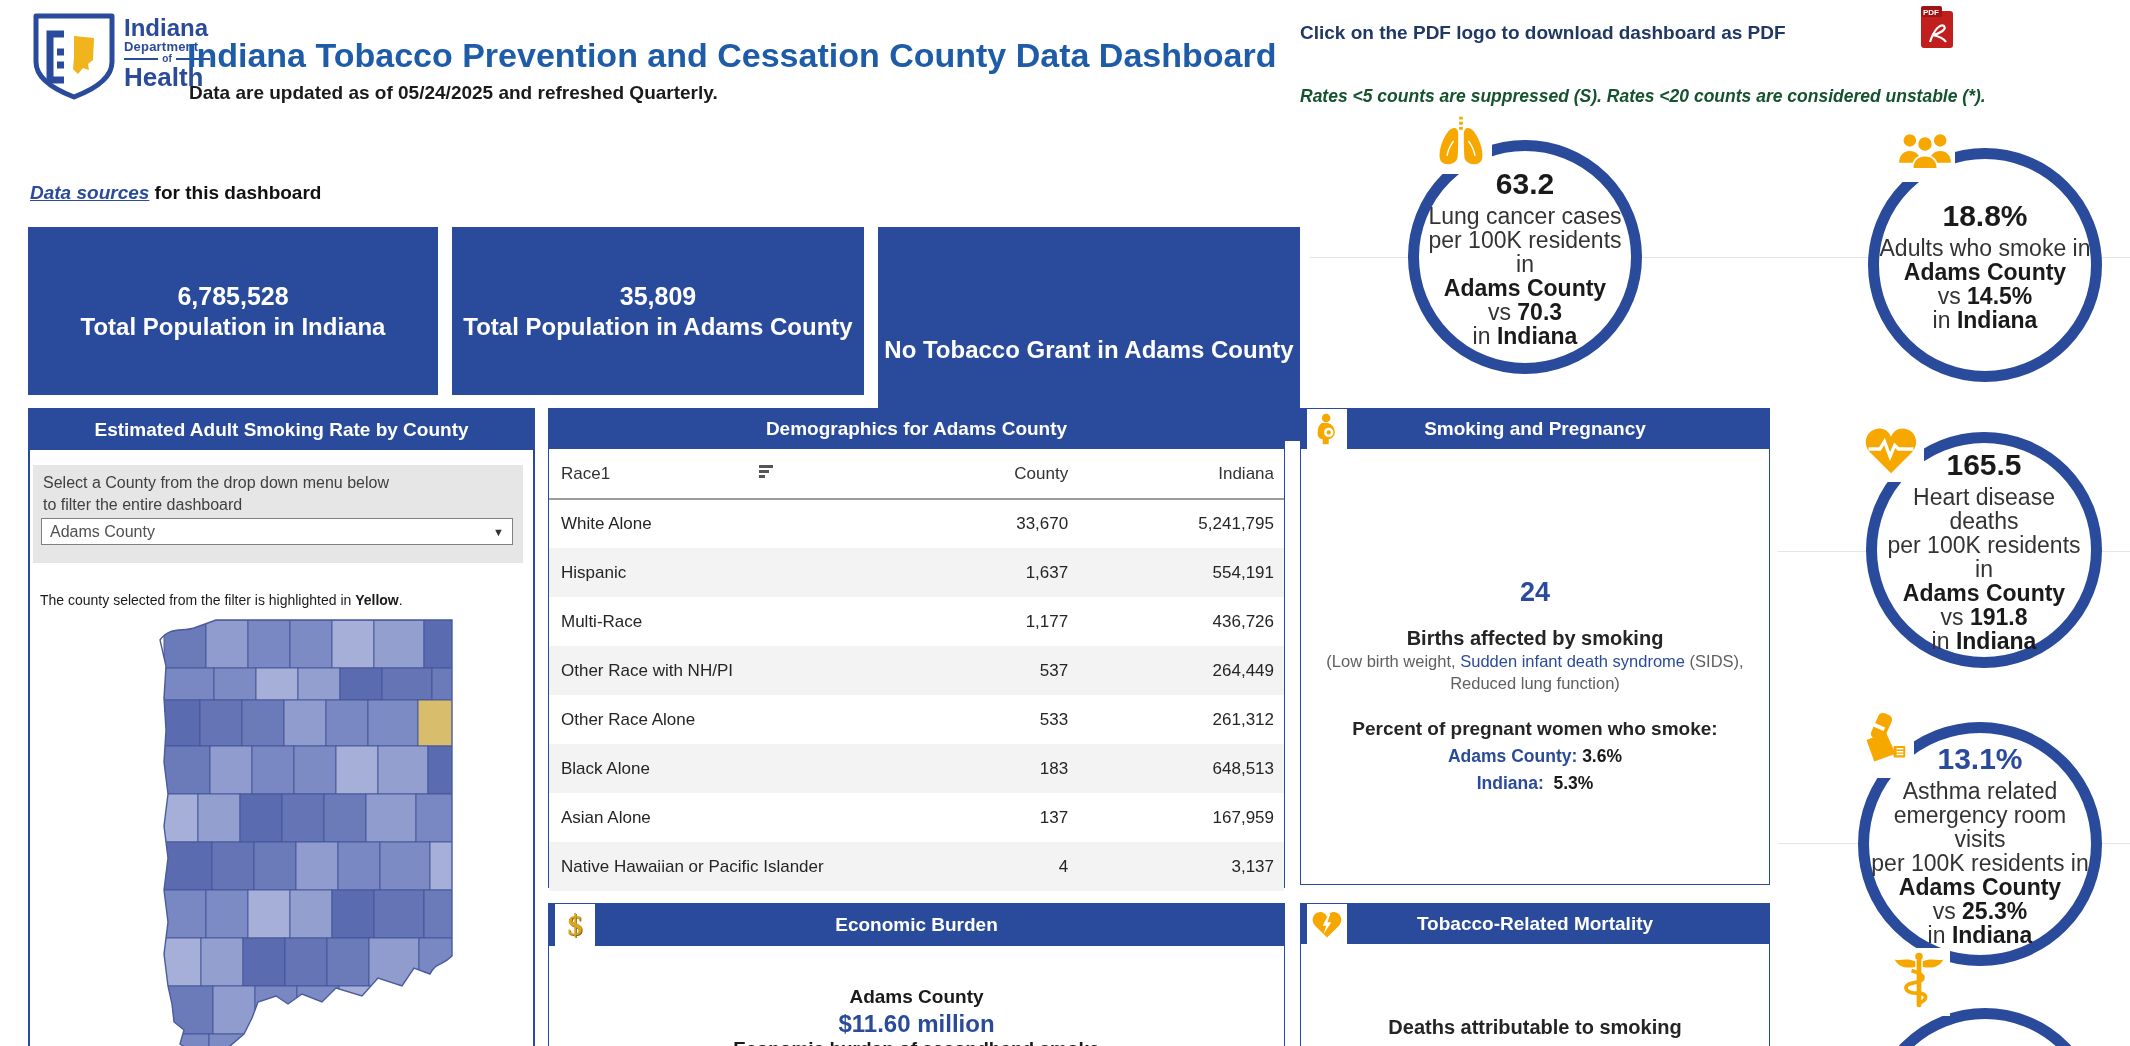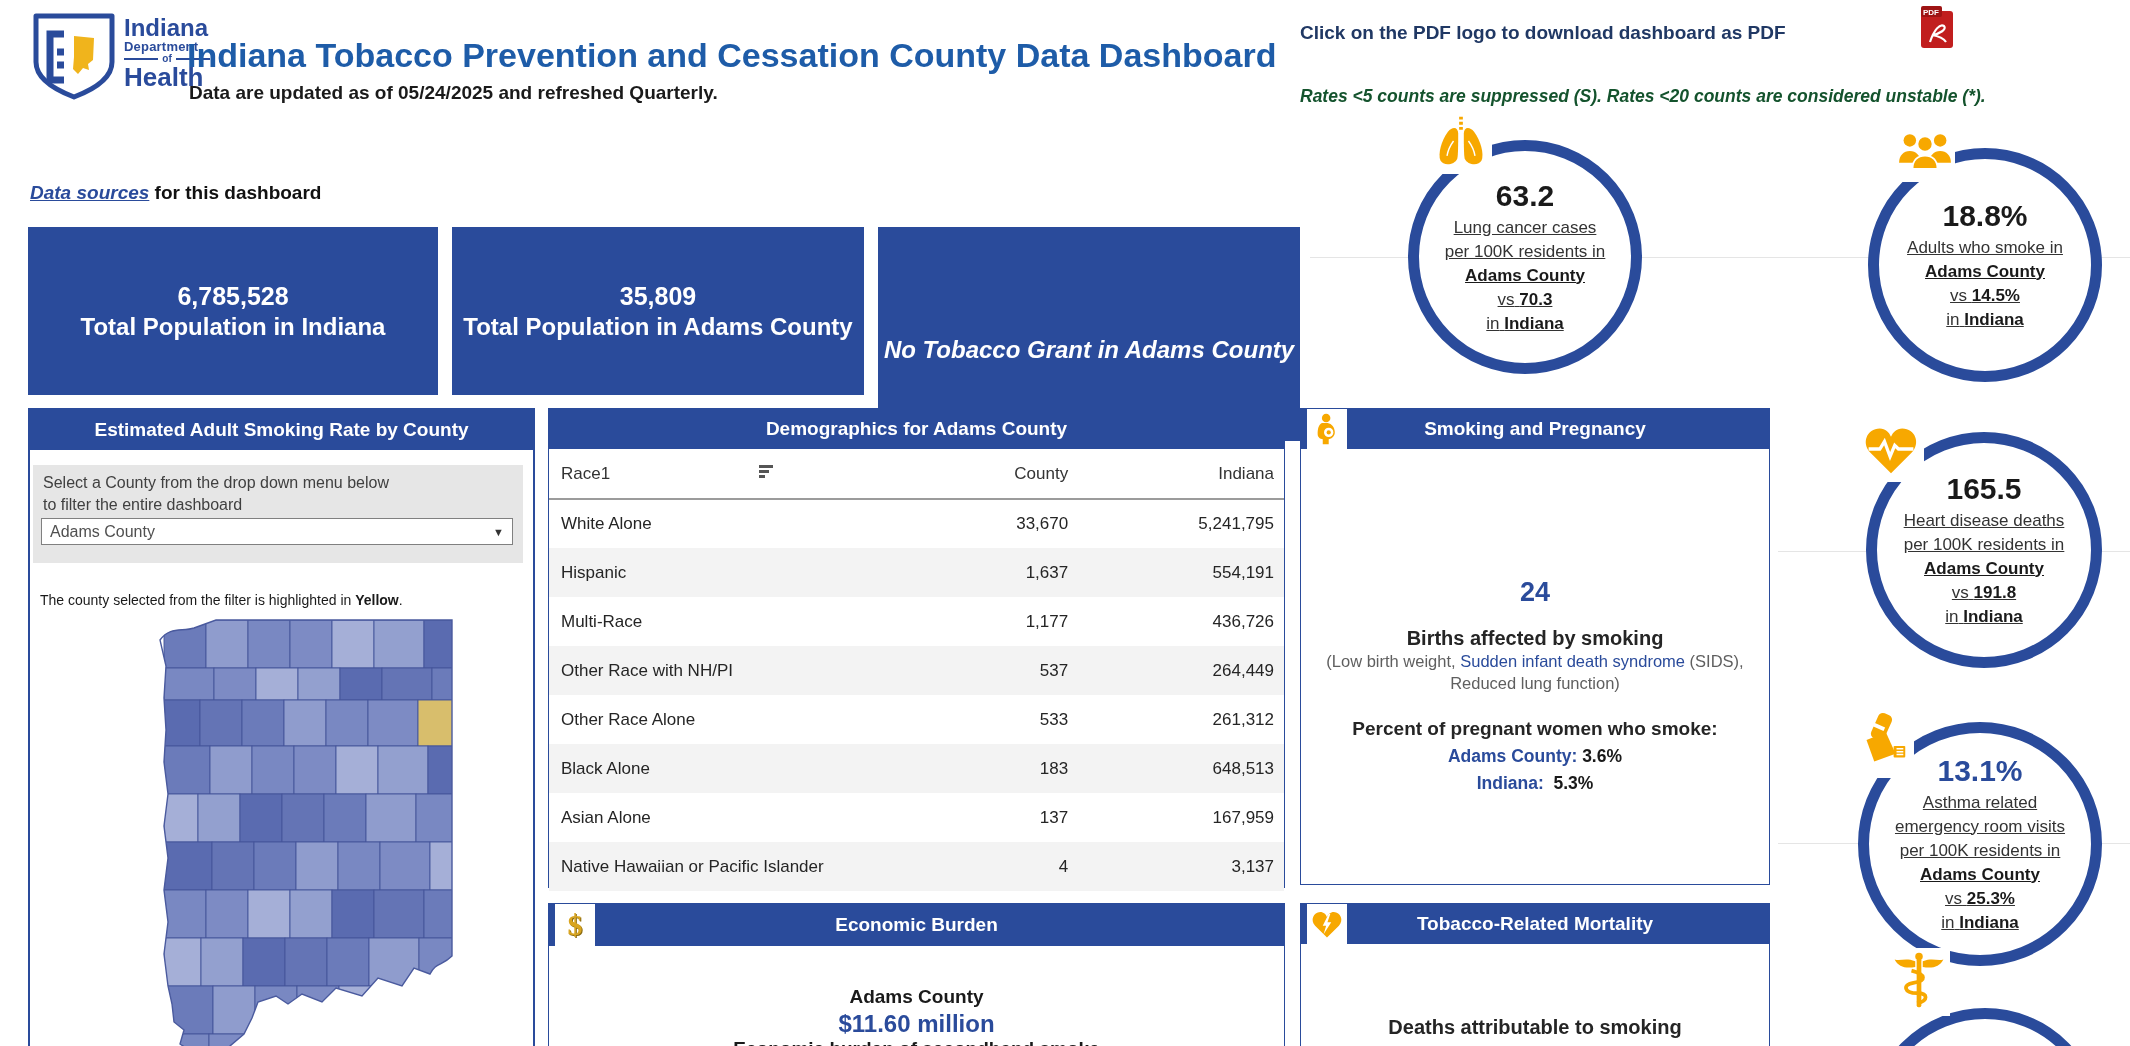--- a/index.html
+++ b/index.html
@@ -49,21 +49,21 @@
   table.demo td.race { text-align:left; padding-left:12px; }
   table.demo tr.alt { background:#F3F3F3; }
   .filter-glyph { position:absolute; left:210px; top:16px; width:16px; cursor:pointer; }
   .filter-glyph i { display:block; height:2.5px; background:#555; margin-bottom:2.5px; }
   .filter-glyph i:nth-child(1){ width:14px; } .filter-glyph i:nth-child(2){ width:10px; } .filter-glyph i:nth-child(3){ width:6px; }
 
   
   .kpi-circle { border:11px solid #2A4B9B; border-radius:50%; background:#fff; display:flex; flex-direction:column; align-items:center; justify-content:center; text-align:center; z-index:2; }
   .kpi-value { font-size:30px; font-weight:700; color:#1A1A1A; margin-bottom:3px; }
   .kpi-value.blue { color:#2A4B9B; }
-  .kpi-line { font-size:17px; color:#333; line-height:24px;text-decoration:underline; }
+  .kpi-line { font-size:23px; color:#333; line-height:24px; }
   .kpi-line .b, .kpi-line.b { font-weight:700; color:#1A1A1A; }
   .kpi-icon { position:absolute; z-index:3; background:#fff; padding:1px; }
   .sep-line { position:absolute; height:1px; background:#E5E5E5; z-index:1; }
 
   
   .preg-body { text-align:center; }
   .preg-count { font-size:27px; font-weight:700; color:#2A4B9B; }
   .preg-count-label { font-size:20px; font-weight:700; color:#252525; margin-top:19px; }
   .preg-detail { font-size:16.5px; color:#5F5F5F; line-height:22px; }
   .preg-detail .link { color:#2A4B9B; cursor:pointer; }
@@ -120,21 +120,21 @@
   </div>
 
   <div class="abs sum-box" style="left:28px; top:227px; width:410px; height:168px;">
     <div class="sum-value">6,785,528</div>
     <div class="sum-label">Total Population in Indiana</div>
   </div>
   <div class="abs sum-box" style="left:452px; top:227px; width:412px; height:168px;">
     <div class="sum-value">35,809</div>
     <div class="sum-label">Total Population in Adams County</div>
   </div>
-  <div class="abs sum-box" style="left:878px; top:227px; width:422px; height:214px;font-style:italic;">
+  <div class="abs sum-box" style="left:878px; top:227px; width:422px; height:214px;">
     <div class="sum-value"></div>
     <div class="sum-label">No Tobacco Grant in Adams County</div>
   </div>
 
   <div class="sep-line" style="left:1310px; top:257px; width:820px;"></div>
   <div class="sep-line" style="left:1778px; top:551px; width:352px;"></div>
   <div class="sep-line" style="left:1778px; top:843px; width:352px;"></div>
 
   <div class="abs kpi-circle" style="left:1408px; top:140px; width:234px; height:234px;">
     <div class="kpi-value">63.2</div>

